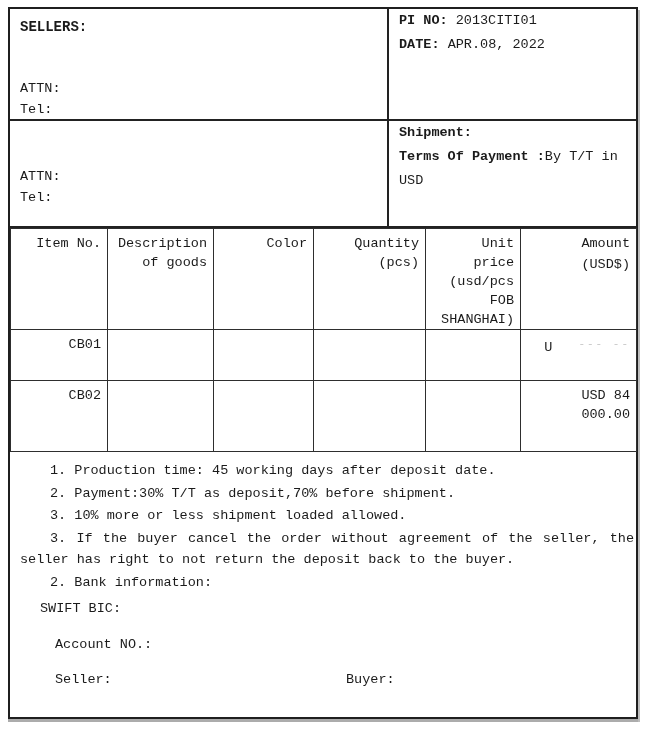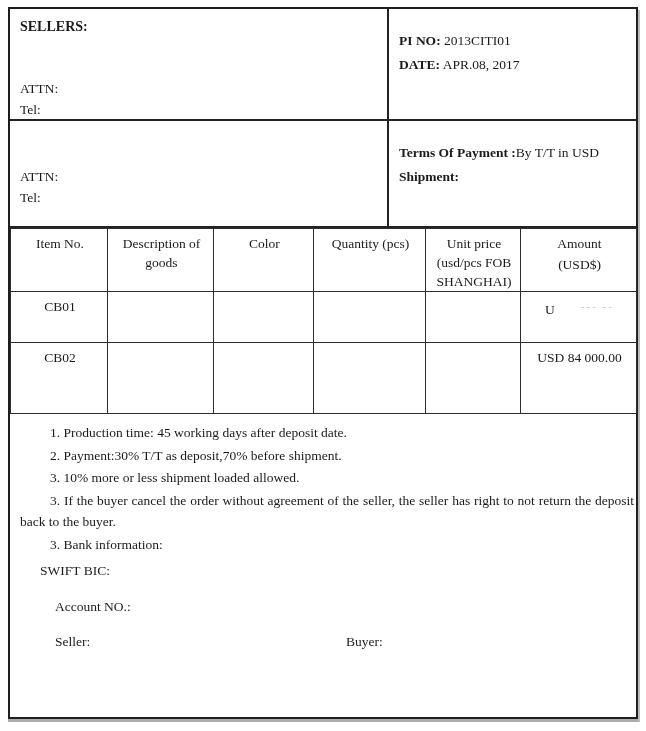--- a/index.html
+++ b/index.html
@@ -1,41 +1,41 @@
 <!DOCTYPE html>
 <html><head>
 <meta charset="utf-8">
 <style>
   html,body { margin:0; padding:0; }
   .page {
     position:relative; width:646px; height:731px;
     background:#ffffff; overflow:hidden;
-    font-family:Liberation Serif, serif;
+    font-family:Liberation Mono, monospace;
     color:#1b1b1b; font-size:13.5px;
   }
   .doc {
     position:absolute; left:8px; top:7px; width:630px; height:712px;
     box-sizing:border-box; border:2px solid #1f1f1f; background:#fff;
     box-shadow:0 3px 0 0 #acacac, 2px 3px 0 0 #bdbdbd;
   }
   .sec { display:flex; border-bottom:2px solid #222; box-sizing:border-box; }
   .sec1 { height:112px; }
   .sec2 { height:107px; }
   .cell-left { width:379px; box-sizing:border-box; border-right:2px solid #222; padding:8px 10px 0 10px; }
-  .cell-right { flex:1; padding:20px 0 0 10px; }
+  .cell-right { flex:1; padding:0 0 0 10px; }
   .party-title { font-weight:bold; font-size:14px; line-height:20px; }
   .attn { margin-top:41px; line-height:21px; }
   .tel { line-height:21px; }
   .kv-line { line-height:24px; }
   .kv-line .k { font-weight:bold; }
 
   table.items { border-collapse:collapse; width:626px; table-layout:fixed; }
   table.items td, table.items th {
     border:1px solid #2e2e2e; vertical-align:top; padding:5px 6px 0 8px;
-    font-weight:normal; text-align:center; font-size:13.5px; line-height:19px;
+    font-weight:normal; text-align:right; font-size:13.5px; line-height:19px;
     overflow:hidden;
   }
   table.items tr.hdr th { height:55px; }
   table.items tr.r1 td { height:45px;margin-left:32px; }
   table.items tr.r2 td { height:65px; }
   table.items tr.rt td { height:39px; }
   .th-desc { text-align:justify; }
   .th-center { text-align:center; padding-left:4px; padding-right:4px; }
   .hline { display:block; }
   .ghost { color:#c6c6c6; font-size:11px; letter-spacing:2px; margin-left:26px; vertical-align:4px; }
@@ -54,32 +54,32 @@
   <div class="doc">
 
     <div class="sec sec1">
       <div class="cell-left">
         <div class="party-title">SELLERS:</div>
         <div class="attn">ATTN:</div>
         <div class="tel">Tel:</div>
       </div>
       <div class="cell-right">
         <div class="kv-line"><span class="k">PI NO:</span> <span>2013CITI01</span></div>
-        <div class="kv-line"><span class="k">DATE:</span> <span>APR.08, 2017</span></div>
+        <div class="kv-line"><span class="k">DATE:</span> <span>APR.08, 2022</span></div>
       </div>
     </div>
 
     <div class="sec sec2">
       <div class="cell-left">
         <div class="attn" style="margin-top:37px;">ATTN:</div>
         <div class="tel">Tel:</div>
       </div>
       <div class="cell-right">
+        <div class="kv-line"><span class="k">Shipment:</span></div>
         <div class="kv-line"><span class="k">Terms Of Payment :</span><span>By T/T in USD</span></div>
-        <div class="kv-line"><span class="k">Shipment:</span></div>
       </div>
     </div>
 
     <table class="items">
       <colgroup>
         <col style="width:97px">
           <col style="width:106px">
           <col style="width:100px">
         <col style="width:112px">
           <col style="width:95px">
@@ -124,21 +124,21 @@
         <td>USD 84 000.00</td>
       </tr>
     </tbody>
       </table>
 
     <div class="notes-box">
       <p>1. Production time: 45 working days after deposit date.</p>
       <p>2. Payment:30% T/T as deposit,70% before shipment.</p>
       <p>3. 10% more or less shipment loaded allowed.</p>
       <p>3. If the buyer cancel the order without agreement of the seller, the seller has right to not return the deposit back to the buyer.</p>
-      <p>3. Bank information:</p>
+      <p>2. Bank information:</p>
       <div class="swift-line">SWIFT BIC:</div>
       <div class="account-line">Account NO.:</div>
       <div class="sig-row">
         <span class="sig-seller">Seller:</span>
         <span>Buyer:</span>
       </div>
     </div>
 
   </div>
 </div>

